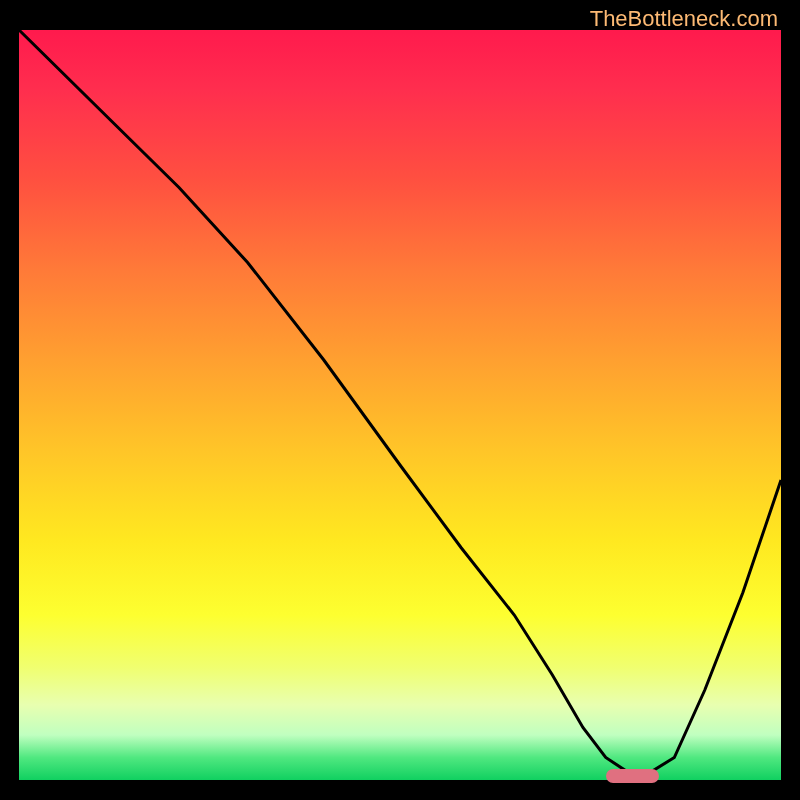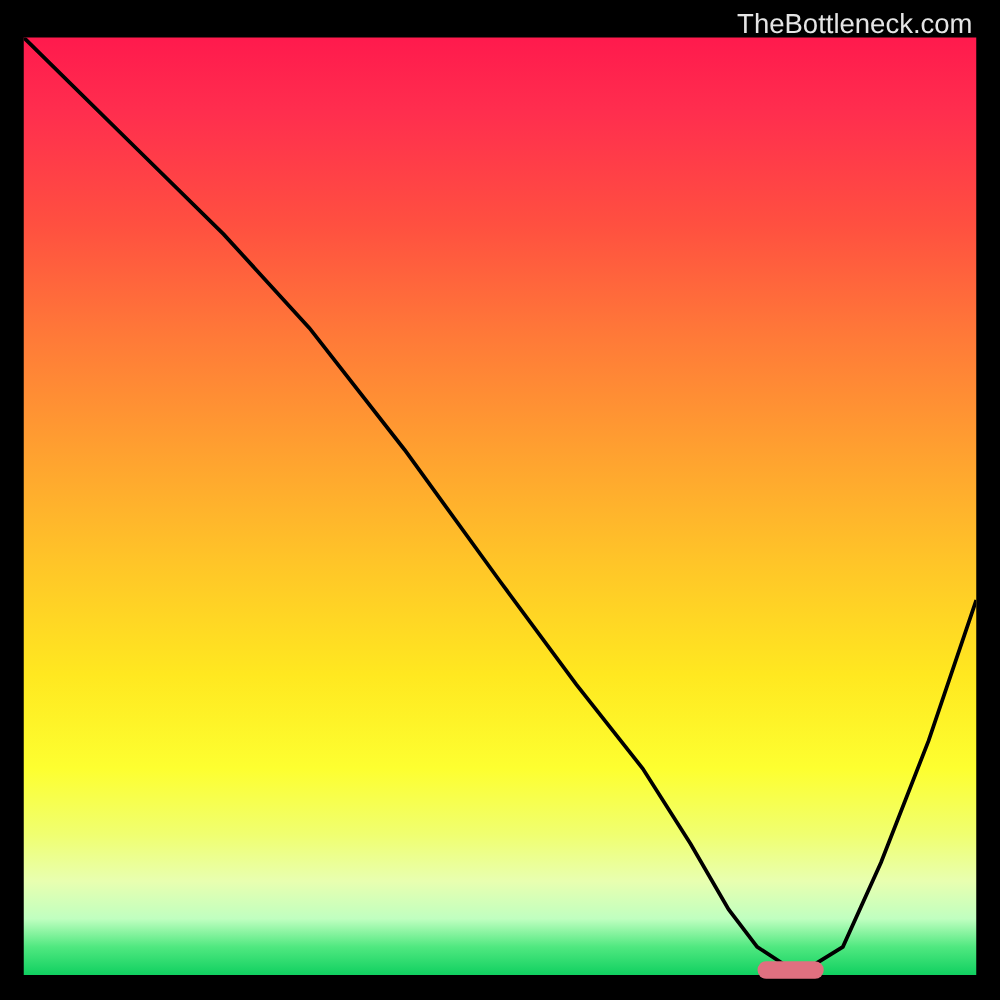--- a/index.html
+++ b/index.html
@@ -7,21 +7,21 @@
     width: 800px;
     height: 800px;
     background: #000;
     position: relative;
     font-family: Arial, sans-serif;
   }
   .watermark {
     position: absolute;
     top: 6px;
     right: 22px;
-    color: #e5e5e5;
+    color: #fdba74;
     font-size: 22px;
     font-weight: 500;
     z-index: 10;
   }
   .plot-area {
     position: absolute;
     left: 19px;
     top: 30px;
     width: 762px;
     height: 750px;

